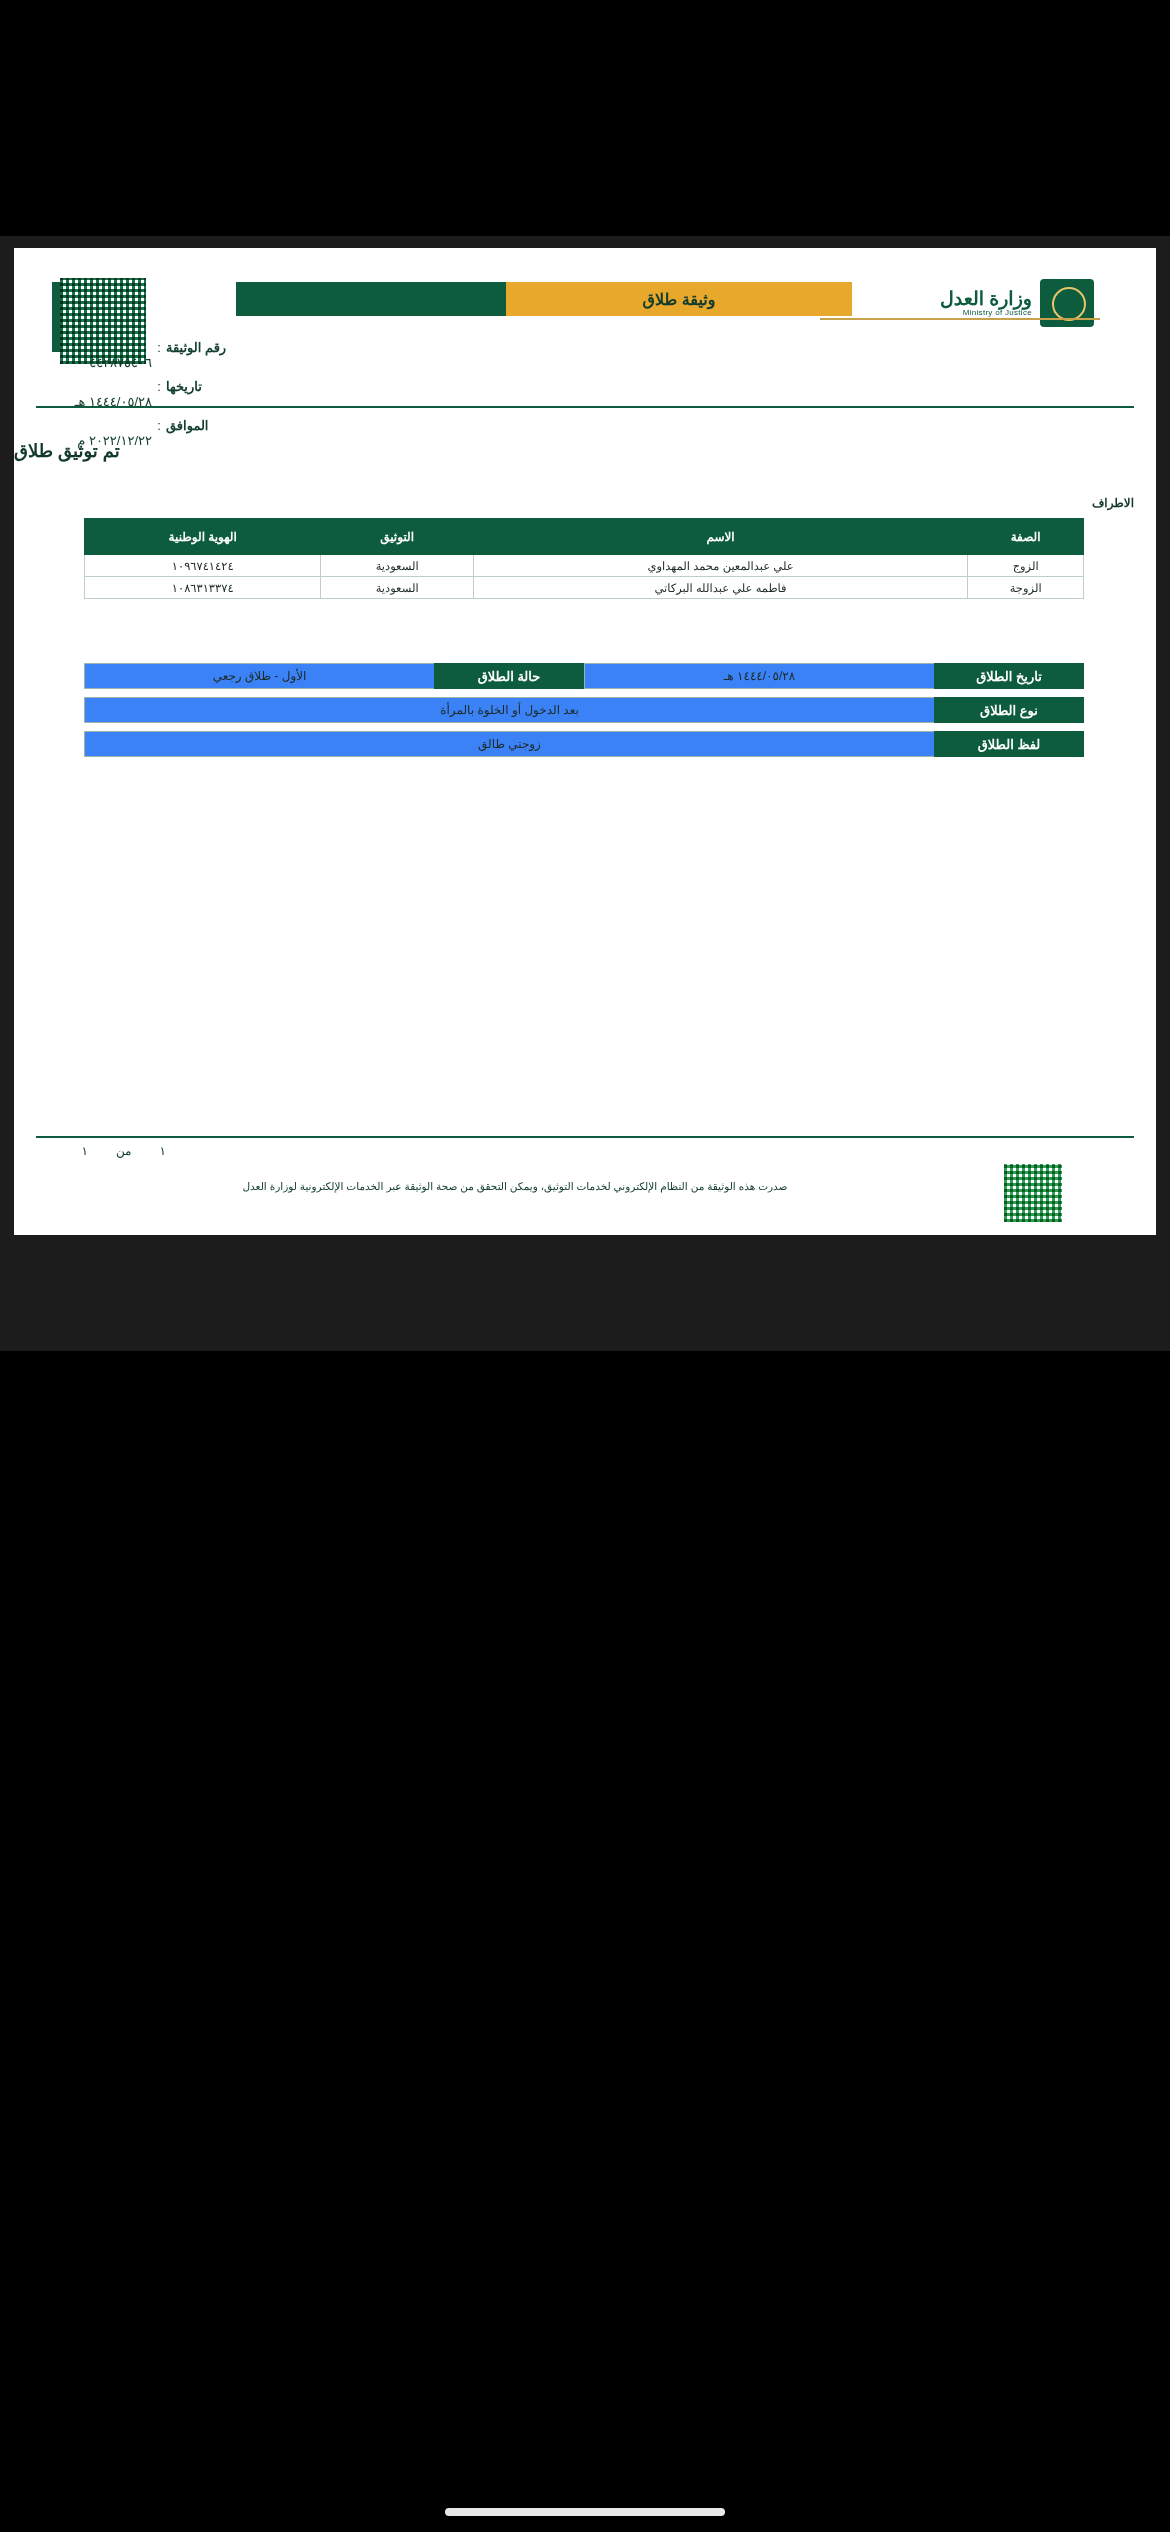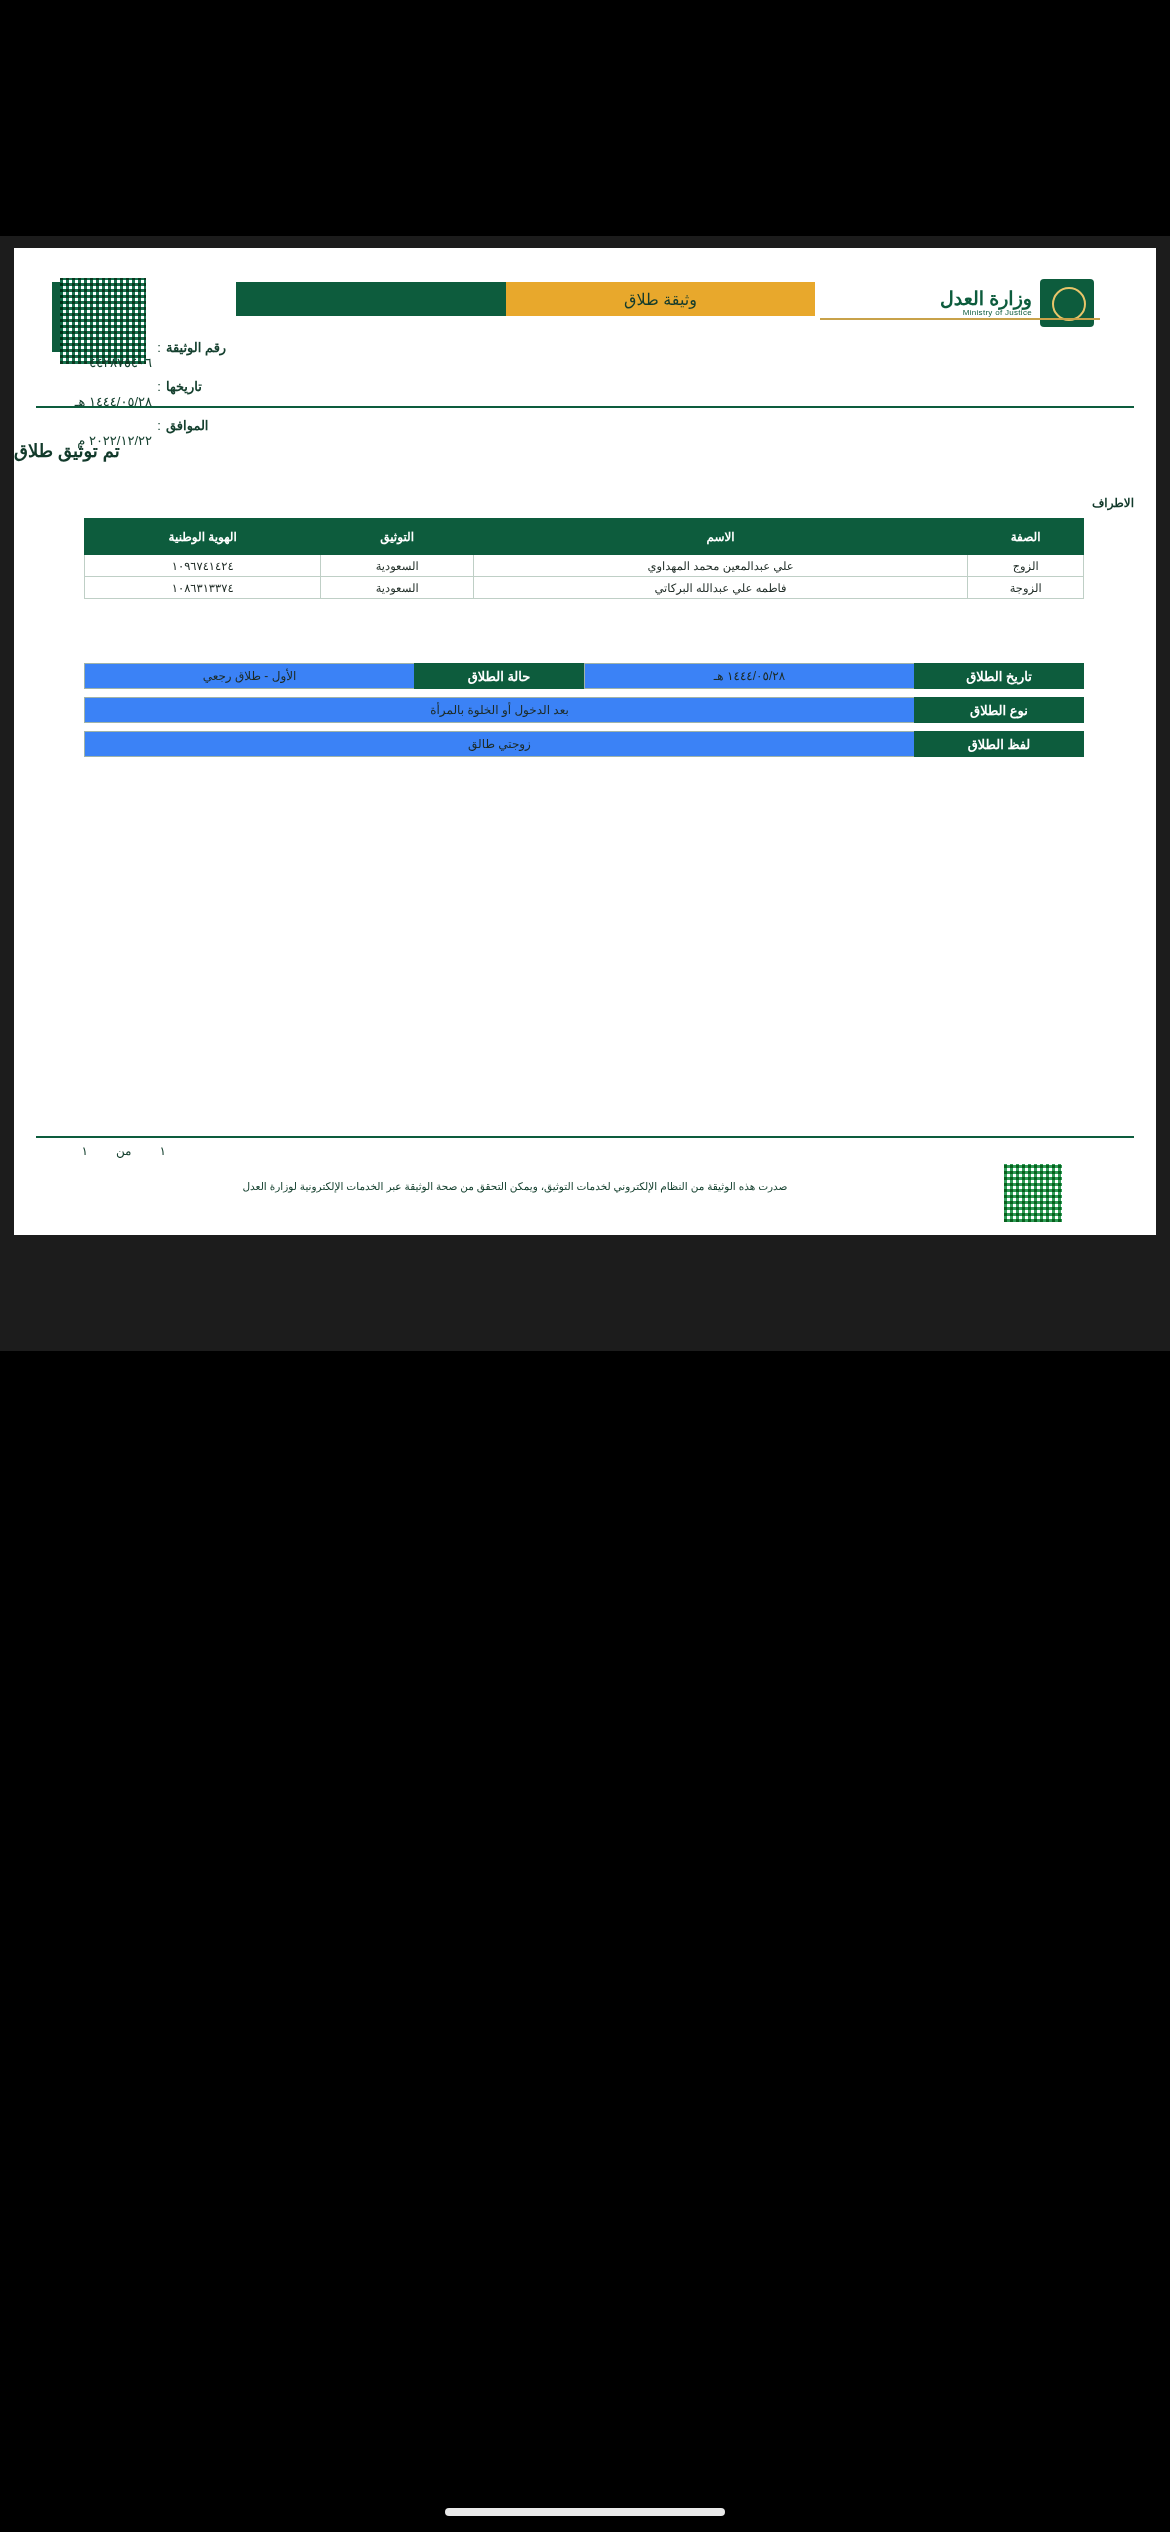--- a/index.html
+++ b/index.html
@@ -67,24 +67,24 @@
   }
   .green-bar .kitab {
     color: #fff;
     font-size: 15px;
     font-weight: bold;
     padding-right: 14px;
   }
   .orange-tab {
     position: absolute;
     left: 492px; top: 4px;
-    width: 309px; height: 34px;
+    width: 346px; height: 34px;
     background: #e8a82c;
     color: #133b2c;
-    font-size: 16px; font-weight: normal;
+    font-size: 16px; font-weight: bold;
     display: flex; align-items: center; justify-content: center;
   }
   .moj-logo {
     position: absolute;
     left: 810px; top: -6px;
     width: 270px; height: 62px;
     display: flex;
     align-items: center;
     justify-content: flex-start;
     direction: rtl;
@@ -193,21 +193,21 @@
   }
   .info-row {
     display: flex;
     align-items: stretch;
     height: 26px;
     margin-bottom: 8px;
   }
   .cell-label {
     background: #0d5c3d;
     color: #fff;
-    width: 170px;
+    width: 150px;
     display: flex; align-items: center; justify-content: center;
     font-weight: bold;
     font-size: 13px;
   }
   .cell-value {
     border: 1px solid #9fb3a9;
     border-right: none;
     flex: 1;
     display: flex; align-items: center; justify-content: center;
     color: #1d2a24;

